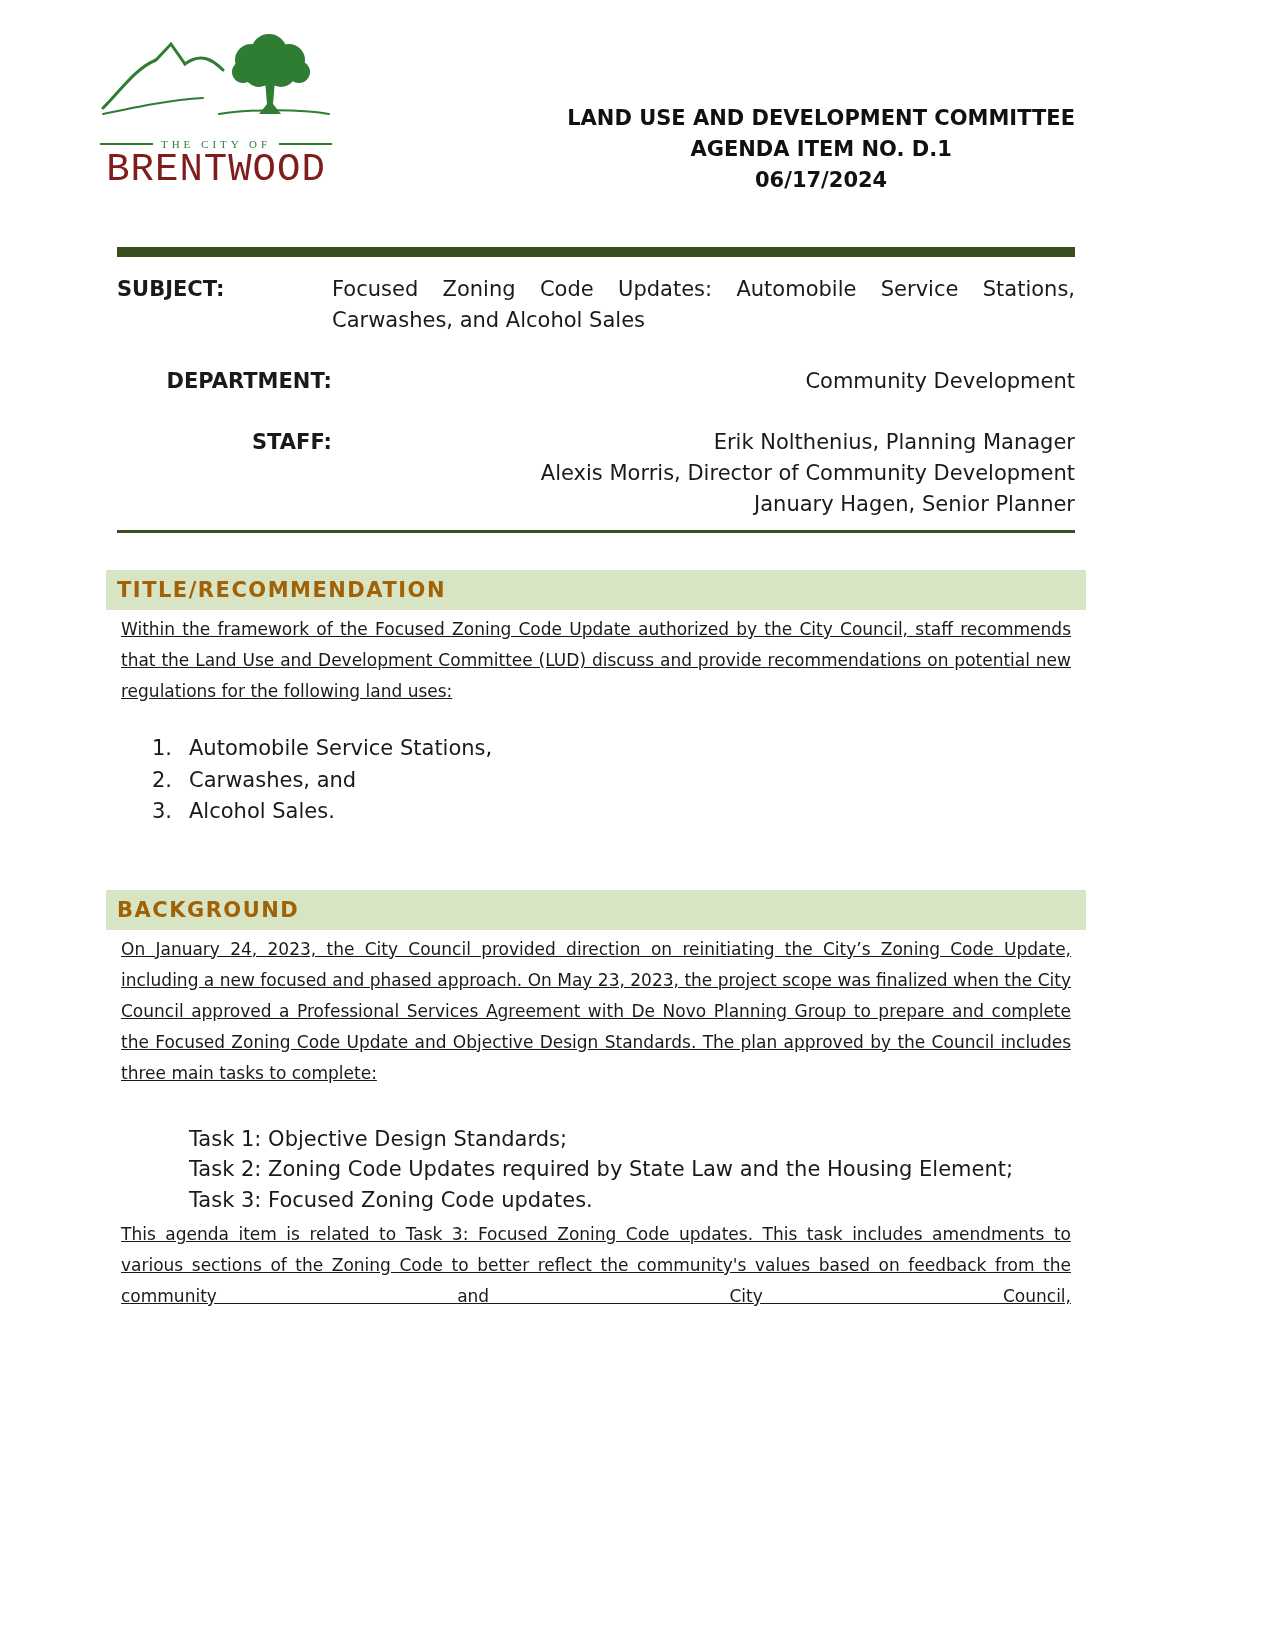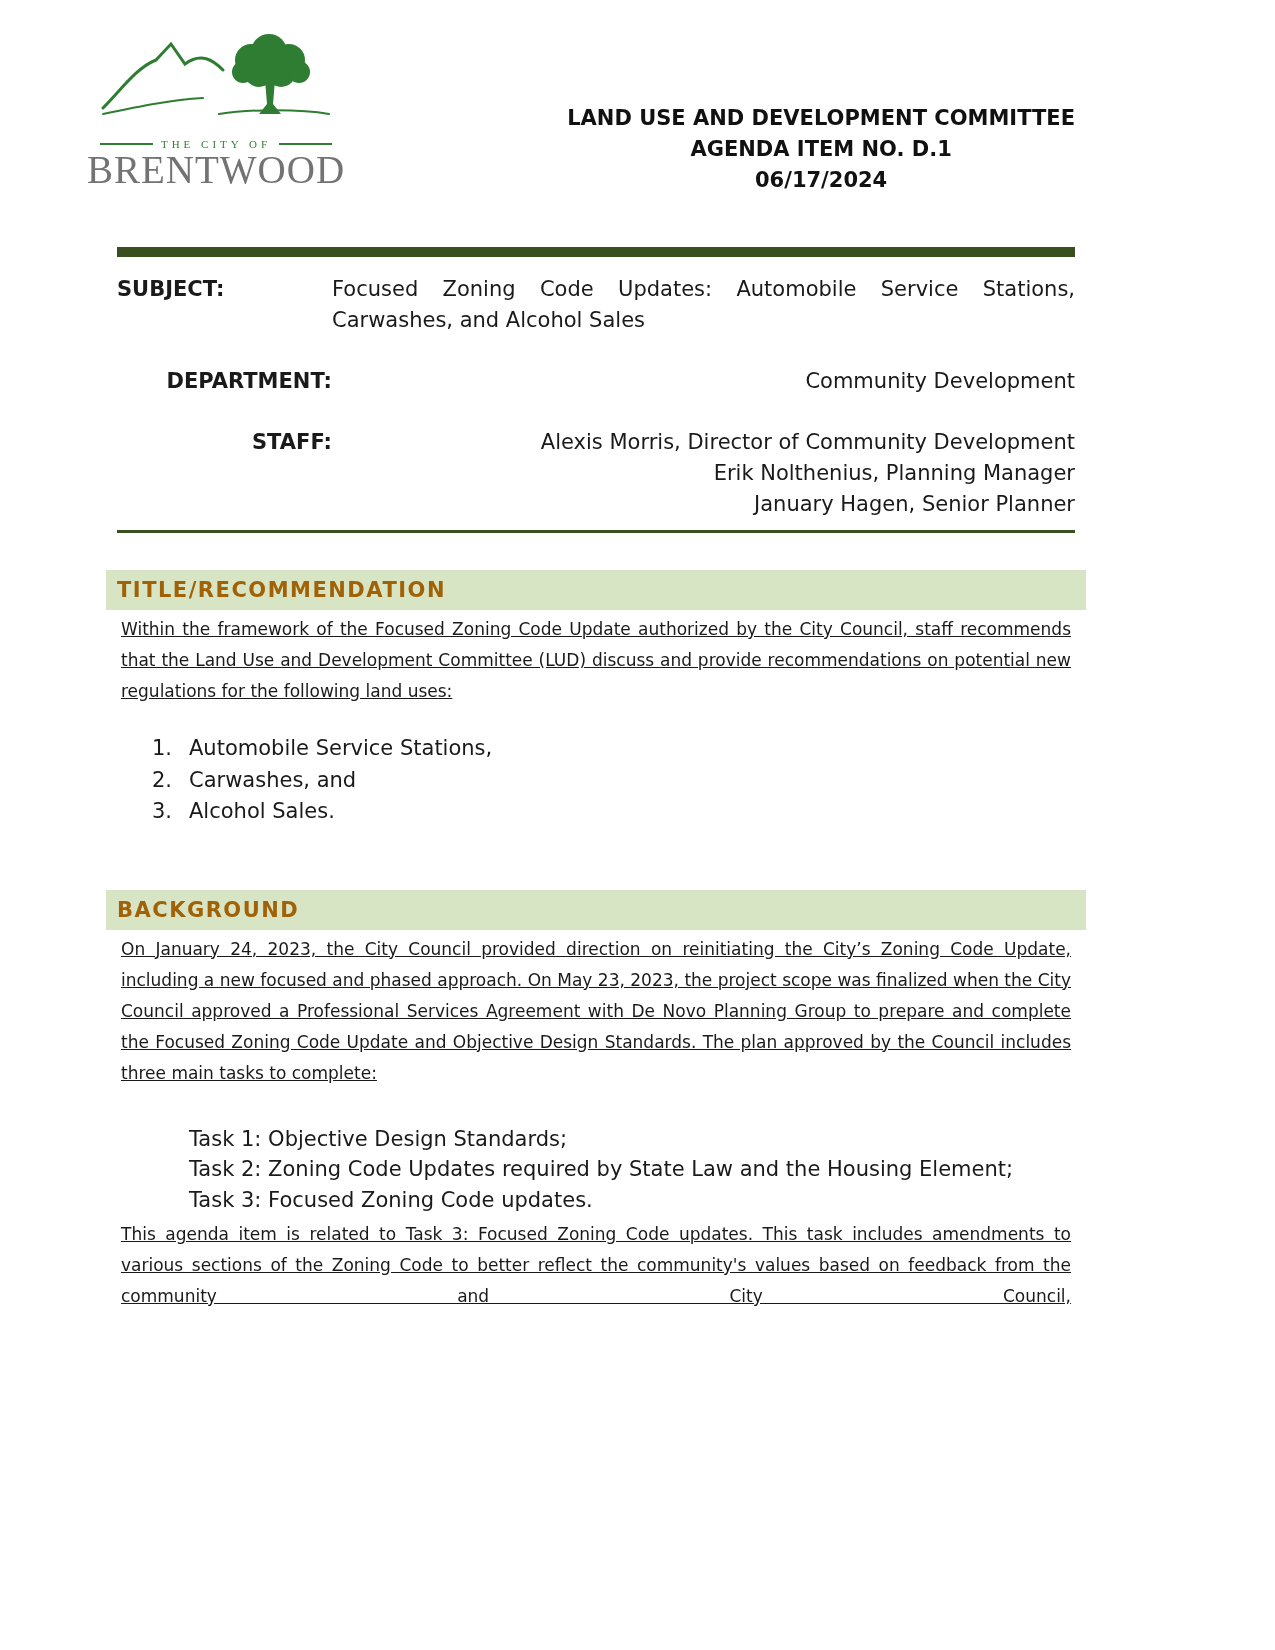--- a/index.html
+++ b/index.html
@@ -44,24 +44,24 @@
   }
   .logo-tagline {
     font-size: 11px;
     letter-spacing: 4px;
     color: #2e7d32;
     font-family: "Liberation Serif", serif;
     padding: 0 8px;
     white-space: nowrap;
   }
   .logo-name {
-    font-family: Liberation Serif, serif;
+    font-family: Liberation Mono, monospace;
     font-size: 39px;
     letter-spacing: 1px;
-    color: #737373;
+    color: #7f1d1d;
     line-height: 40px;
     white-space: nowrap;
   }
   .header-text {
     margin-top: 73px;
     text-align: center;
     font-weight: bold;
     font-size: 21px;
     line-height: 31px;
     color: #111111;
@@ -185,22 +185,22 @@
         <div class="meta-label">SUBJECT:</div>
         <div class="meta-value justify">Focused Zoning Code Updates:  Automobile Service Stations, Carwashes, and Alcohol Sales</div>
       </div>
       <div class="meta-row">
         <div class="meta-label">DEPARTMENT:</div>
         <div class="meta-value">Community Development</div>
       </div>
       <div class="meta-row">
         <div class="meta-label">STAFF:</div>
         <div class="meta-value">
+          <div class="staff-line">Erik Nolthenius, Planning Manager</div>
           <div class="staff-line">Alexis Morris, Director of Community Development</div>
-          <div class="staff-line">Erik Nolthenius, Planning Manager</div>
           <div class="staff-line">January Hagen, Senior Planner</div>
         </div>
       </div>
     </div>
 
     <div class="thin-line"></div>
 
     <div class="band band-title">
       <span>TITLE/RECOMMENDATION</span>
     </div>

